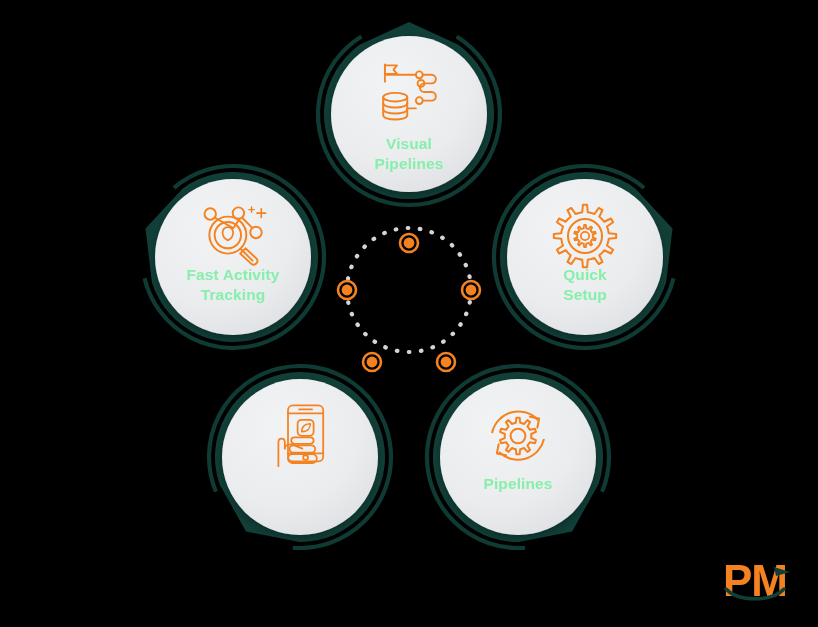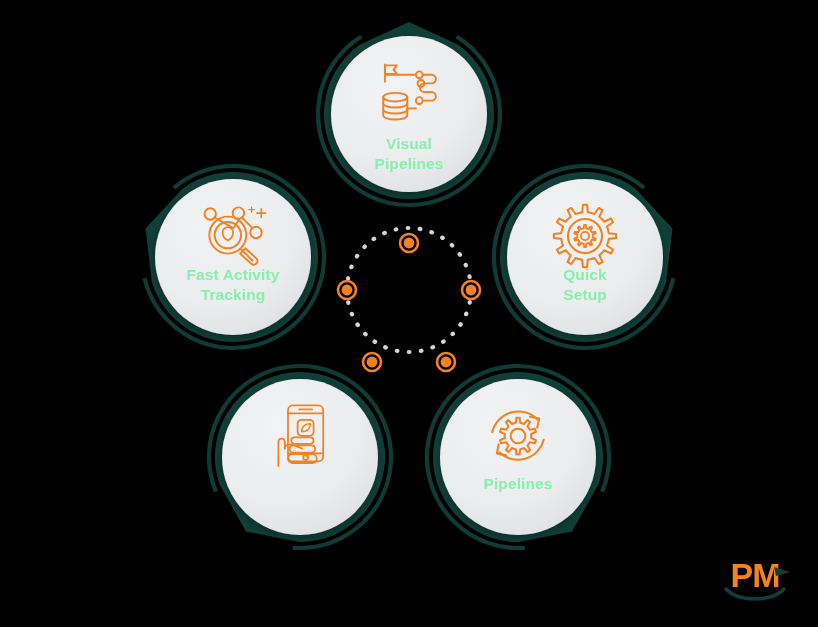--- a/index.html
+++ b/index.html
@@ -37,21 +37,21 @@
     top: 556px;
     width: 76px;
     height: 50px;
   }
   .logo-text {
     position: absolute;
     left: 0px;
     top: 0px;
     width: 66px;
     text-align: center;
-    font-size: 34px;
+    font-size: 44px;
     font-weight: bold;
     letter-spacing: -1px;
     color: #f58220;
     font-family: "Liberation Sans", sans-serif;
   }
 </style>
 </head>
 <body>
 
 <div id="stage">

